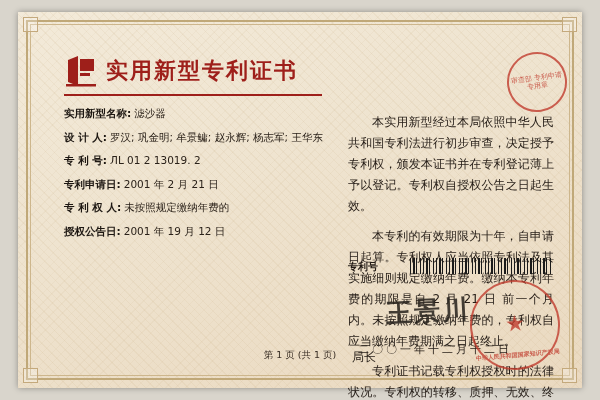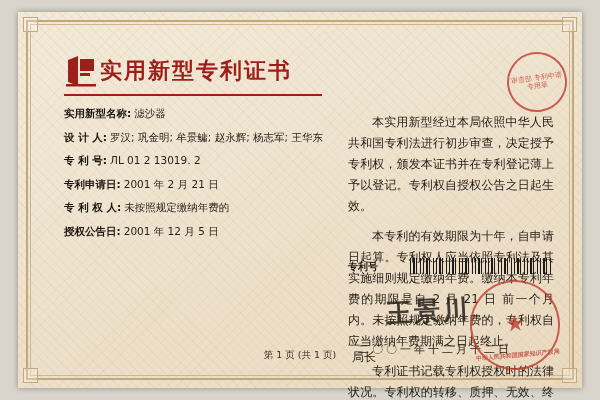--- a/index.html
+++ b/index.html
@@ -26,21 +26,21 @@
     border:1px solid #cdb68c;
   }
   .crn{position:absolute;width:13px;height:13px;border:1px solid #c4a97c;background:rgba(255,255,255,.25);}
   .crn.tl{left:5px;top:5px;}
   .crn.tr{right:5px;top:5px;}
   .crn.bl{left:5px;bottom:5px;}
   .crn.br{right:5px;bottom:5px;}
 
   
   .title-row{
-    position:absolute;left:46px;top:42px;display:flex;align-items:center;gap:2px;
+    position:absolute;left:46px;top:42px;display:flex;align-items:center;gap:8px;
   }
   .emblem{
     width:34px;height:34px;position:relative;flex:0 0 auto;
   }
   .title-text{
     font-family:"DejaVu Sans","Liberation Sans",sans-serif;
     font-size:22px;font-weight:bold;color:#9e1f1a;letter-spacing:2px;
     white-space:nowrap;
   }
   .title-underline{
@@ -175,21 +175,21 @@
       <div class="info-line">
         <span class="info-label">专利申请日:</span>
         <span class="info-value">2001 年 2 月 21 日</span>
       </div>
       <div class="info-line">
         <span class="info-label">专 利 权 人:</span>
         <span class="info-value">未按照规定缴纳年费的</span>
       </div>
       <div class="info-line">
         <span class="info-label">授权公告日:</span>
-        <span class="info-value">2001 年 12 月 5 日</span>
+        <span class="info-value">2001 年 19 月 12 日</span>
       </div>
     </div>
 
     <div class="body-text">
       <p>本实用新型经过本局依照中华人民共和国专利法进行初步审查，决定授予专利权，颁发本证书并在专利登记薄上予以登记。专利权自授权公告之日起生效。</p>
       <p>本专利的有效期限为十年，自申请日起算。专利权人应当依照专利法及其实施细则规定缴纳年费。缴纳本专利年费的期限是自 2 月 21 日 前一个月内。未按照规定缴纳年费的，专利权自应当缴纳年费期满之日起终止。</p>
       <p>专利证书记载专利权授权时的法律状况。专利权的转移、质押、无效、终止、恢复和专利权人的姓名或名称、国籍、地址变更等事项记载在专利登记薄上。</p>
     </div>
 
     <div class="patno">专利号</div>

